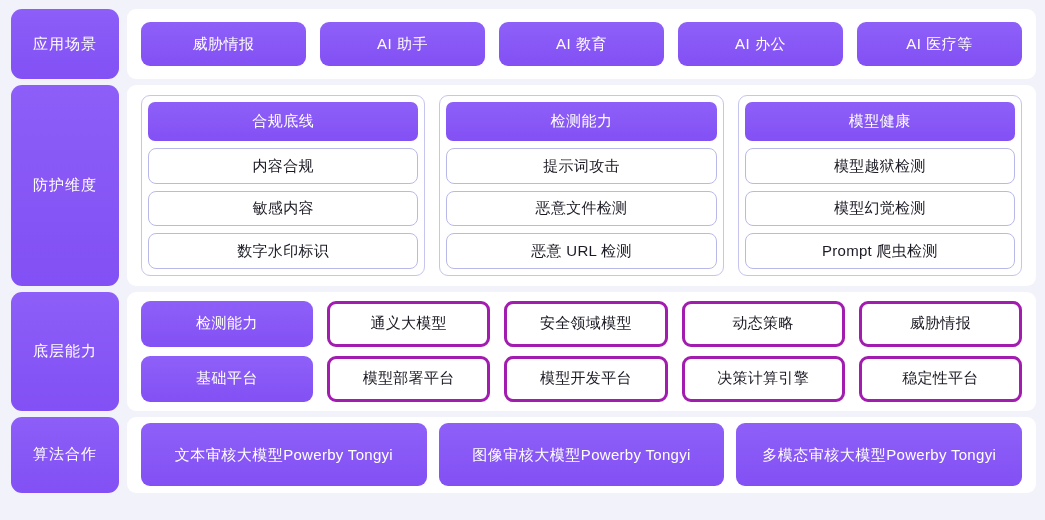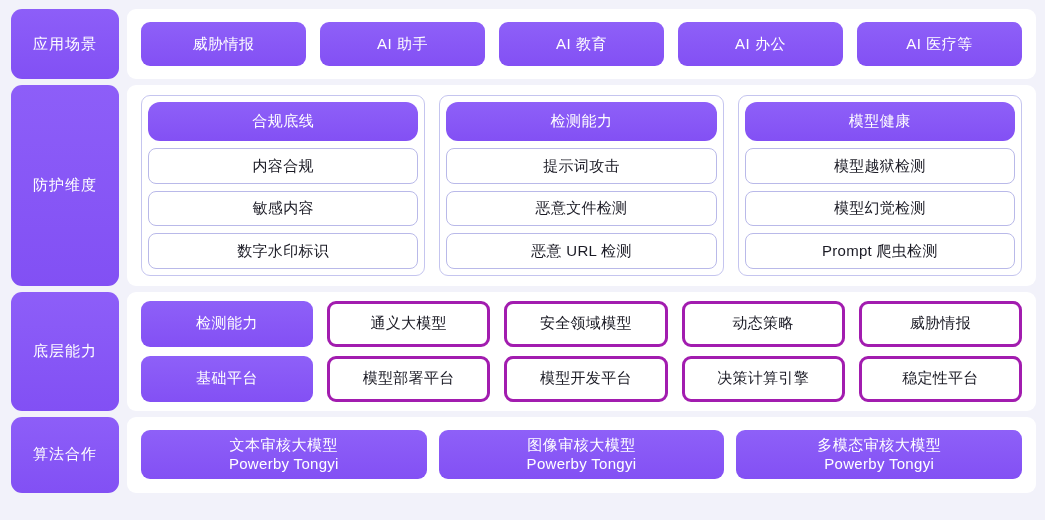--- a/index.html
+++ b/index.html
@@ -89,21 +89,21 @@
     border: 1px solid #c5c5ef;
     border-radius: 9px;
     padding: 6px;
     display: flex;
     flex-direction: column;
     gap: 7px;
   }
   .protect-head {
     height: 39px;
     background: linear-gradient(180deg, #8e60f8 0%, #8350f4 100%);
-    border-radius: 12px;
+    border-radius: 7px;
     color: #fff;
     font-size: 15px;
     letter-spacing: .5px;
     display: flex;
     align-items: center;
     justify-content: center;
   }
   .protect-item {
     flex: 1 1 0;
     min-height: 34px;
@@ -160,26 +160,26 @@
 
   
   .row-algo { height: 79px; }
   .row-algo .row-panel {
     padding: 0 14px;
     gap: 12px;
     align-items: center;
   }
   .algo-chip {
     flex: 1 1 0;
-    height: 49px;
-    background: linear-gradient(180deg, #8e60f8 0%, #8350f4 100%);
-    border-radius: 9px;
-    color: #fff;
-    display: flex;
-    flex-direction: column;
+    height: 63px;
+    background: linear-gradient(180deg, #8e60f8 0%, #8350f4 100%);
+    border-radius: 9px;
+    color: #fff;
+    display: flex;
+    flex-direction: row;
     align-items: center;
     justify-content: center;
     line-height: 1.25;
     text-align: center;
   }
   .algo-title { font-size: 15px; letter-spacing: .5px; }
   .algo-sub   { font-size: 15px; letter-spacing: .3px; }
 </style>
 </head>
 <body>

